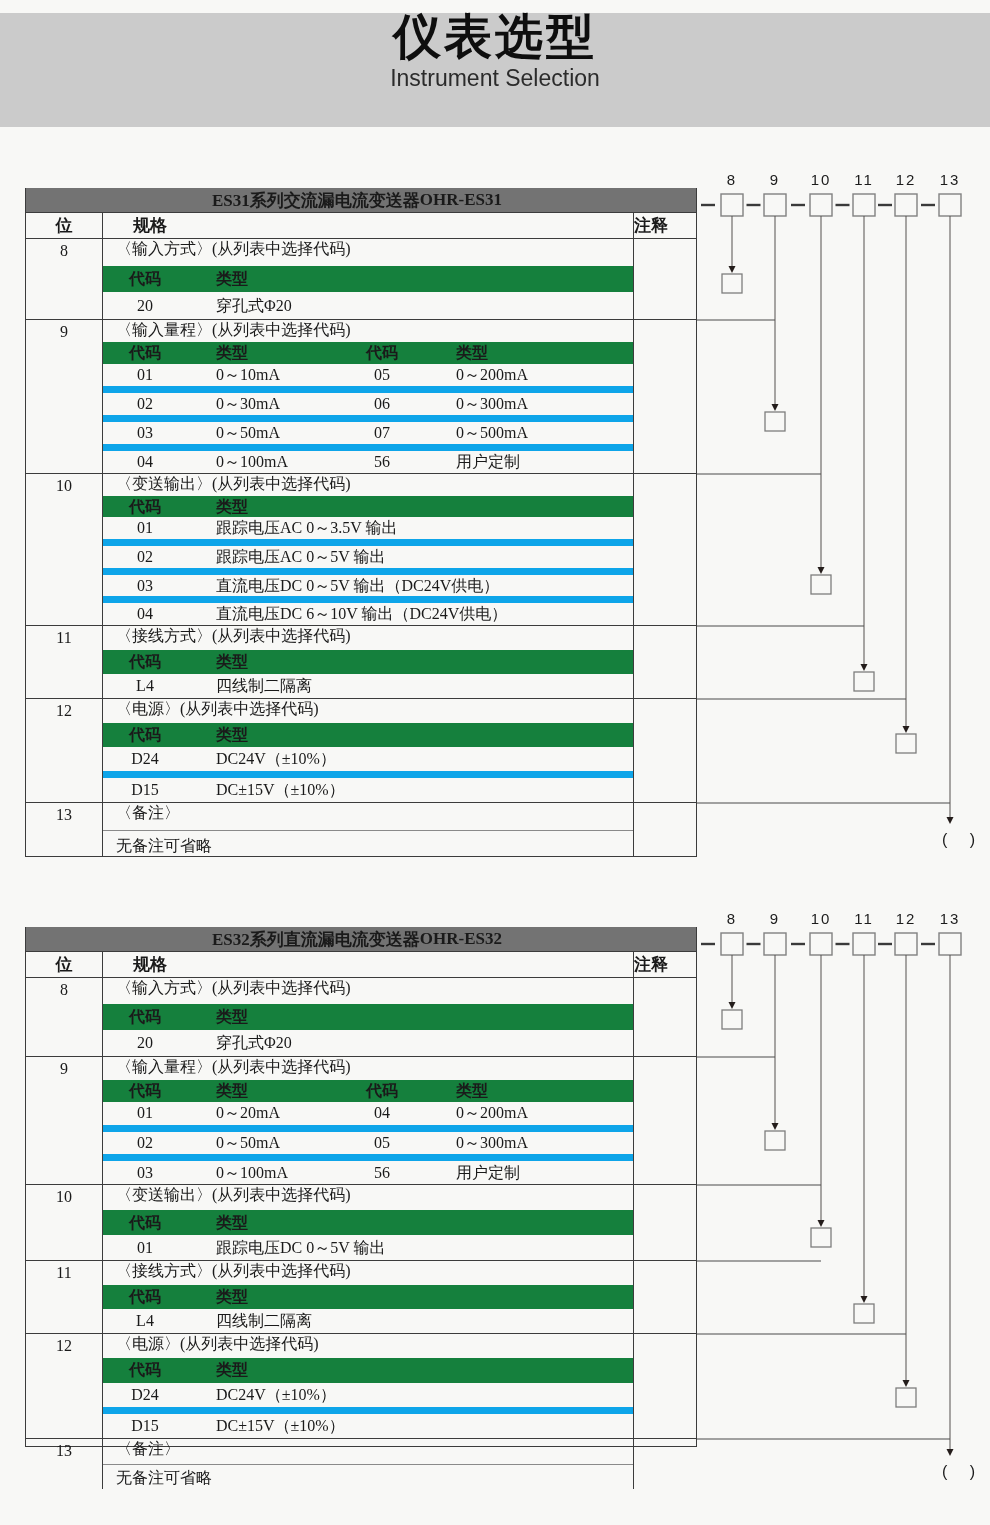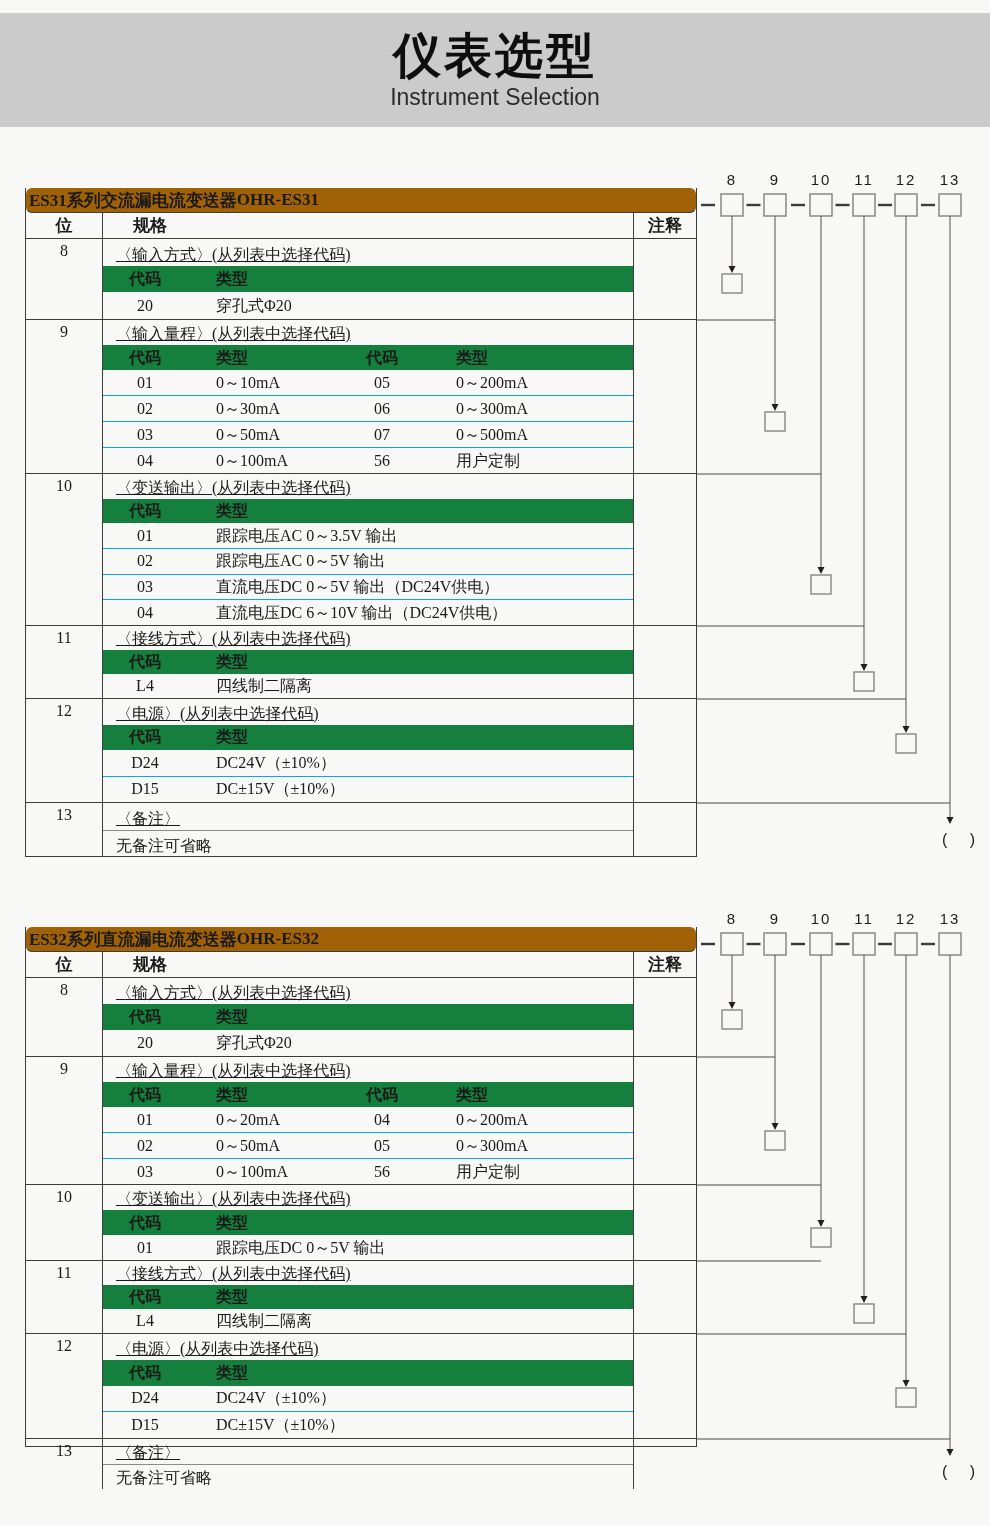--- a/index.html
+++ b/index.html
@@ -2,46 +2,46 @@
 <html><head>
 <meta charset="utf-8">
 <style>
   html,body{margin:0;padding:0;}
   body{background:#f8f8f6;font-family:"Liberation Serif","DejaVu Serif",serif;color:#1a1a1a;}
   *{box-sizing:border-box;}
   #app{position:relative;width:990px;height:1525px;background:#f8f8f6;overflow:hidden;}
 
   
   .band{position:absolute;left:0;top:13px;width:990px;height:114px;background:#cbcbcb;
-        display:flex;flex-direction:column;align-items:center;justify-content:center;
+        display:flex;flex-direction:column;align-items:center;
         font-family:"Liberation Sans","DejaVu Sans",sans-serif;}
   .band .t1{font-size:48px;font-weight:bold;letter-spacing:3px;line-height:1;color:#0e0e0e;}
   .band .t2{font-size:23px;color:#2b2b2b;margin-top:6px;line-height:1;}
 
   
   .tbl{position:absolute;border-left:1px solid #3c3c3c;border-right:1px solid #3c3c3c;
        border-bottom:1px solid #3c3c3c;font-size:16px;}
-  .trowtitle{height:25px;background:#a16207;border-bottom:1px solid #3c3c3c;
-       display:flex;justify-content:flex-start;align-items:center;font-weight:bold;font-size:17px;border-radius:6px;}
+  .trowtitle{height:25px;background:#737373;border-bottom:1px solid #3c3c3c;
+       display:flex;justify-content:center;align-items:center;font-weight:bold;font-size:17px;}
   .trowtitle .series{padding-left:3px;}
   .trowtitle .model{padding-right:11px;}
   .thead{height:26px;border-bottom:1px solid #3c3c3c;display:flex;font-weight:bold;font-size:17px;}
   .thead .cpos{line-height:25px;}
   .thead .cspec{flex:1;line-height:25px;padding-left:30px;}
   .thead .cnote{line-height:25px;}
   .cpos{width:77px;flex:none;border-right:1px solid #3c3c3c;text-align:center;}
-  .cnote{width:63px;flex:none;border-left:1px solid #3c3c3c;text-align:center;}
+  .cnote{width:63px;flex:none;border-left:1px solid #3c3c3c;text-align:left;}
   .brow{display:flex;border-bottom:1px solid #3c3c3c;}
   .brow:last-child{border-bottom:none;}
   .brow .cpos{padding-top:3px;font-size:16px;}
   .cmain{flex:1;display:flex;flex-direction:column;position:relative;min-width:0;}
-  .sline{flex:1;display:flex;align-items:flex-end;padding-left:13px;text-decoration:underline;}
+  .sline{flex:1;display:flex;align-items:flex-start;padding-left:13px;}
   .ghead{flex:1;background:#15803d;position:relative;font-weight:bold;}
   .crow{flex:1;position:relative;}
-  .crow + .crow{border-top:1px solid #0ea5e9;}
+  .crow + .crow{border-top:7px solid #0ea5e9;}
   .pline{flex:1;border-top:1px solid #8a8a8a;display:flex;align-items:flex-end;padding-left:13px;}
   .ps{position:absolute;top:50%;transform:translateY(-50%);white-space:nowrap;}
   .s-code{left:10px;width:64px;text-align:center;}
   .s-type{left:113px;}
   .s-code2{left:248px;width:62px;text-align:center;}
   .s-type2{left:353px;}
 
   .diag{position:absolute;}
   .diag text{font-family:"Liberation Sans","DejaVu Sans",sans-serif;fill:#1c1c1c;}
 </style>

